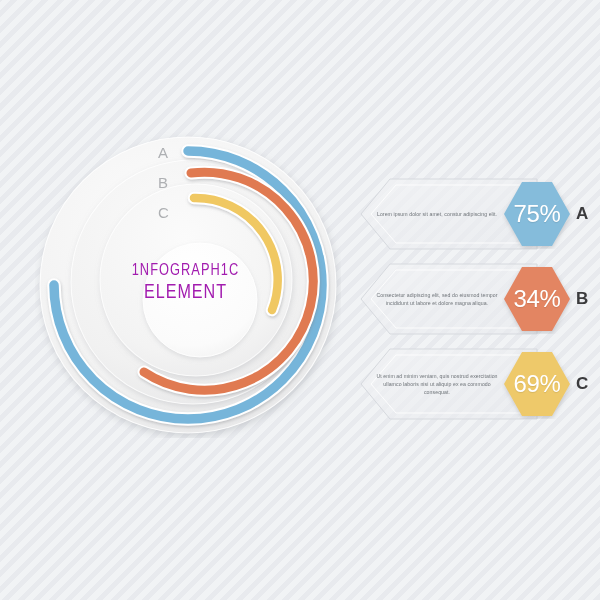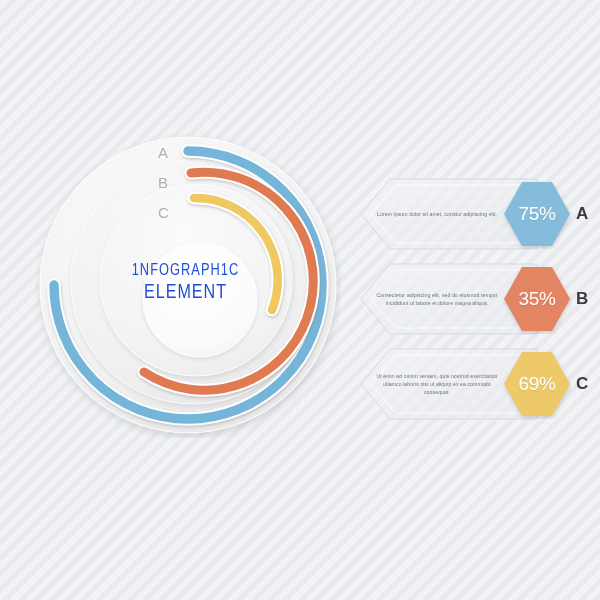--- a/index.html
+++ b/index.html
@@ -85,21 +85,21 @@
   .hex-label {
     position: absolute;
     left: 0;
     top: 0;
     width: 70px;
     height: 70px;
     display: flex;
     align-items: center;
     justify-content: center;
     color: #ffffff;
-    font-size: 19px;
+    font-size: 24px;
     font-weight: 400;
     letter-spacing: -0.4px;
     font-family: "Liberation Sans", sans-serif;
     text-shadow: 0 1px 1px rgba(0,0,0,0.10);
   }
 
   .row-letter {
     position: absolute;
     left: 216px;
     top: 50%;
@@ -119,21 +119,21 @@
     font-weight: 400;
   }
 
   
   #center-text {
     position: absolute;
     left: 126px;
     top: 262px;
     width: 119px;
     text-align: center;
-    color: #1d4ed8;
+    color: #a21caf;
     font-family: "Liberation Sans", sans-serif;
     pointer-events: none;
   }
   #center-line1 {
     font-size: 13.5px;
     letter-spacing: 1.1px;
     font-stretch: condensed;
     transform: scaleY(1.18) scaleX(0.95);
     display: block;
   }
@@ -278,21 +278,21 @@
       <div class="row-text">Consectetur adipiscing elit, sed do eiusmod tempor incididunt ut labore et dolore magna aliqua.</div>
       <div class="hex">
         <svg width="70" height="70" viewBox="0 0 70 70" xmlns="http://www.w3.org/2000/svg">
           <defs>
             <filter id="hexShadowB" x="-30%" y="-30%" width="170%" height="170%">
               <feDropShadow dx="0.5" dy="2" stdDeviation="2" flood-color="#8a8d93" flood-opacity="0.38"></feDropShadow>
             </filter>
           </defs>
           <polygon points="20,3 50,3 68,35 50,67 20,67 2,35" fill="#e38562" filter="url(#hexShadowB)"></polygon>
         </svg>
-        <div class="hex-label">35%</div>
+        <div class="hex-label">34%</div>
       </div>
       <div class="row-letter">B</div>
     </div>
 
     <div class="row">
       <div class="ribbon">
         <svg width="178" height="72" viewBox="0 0 178 72" xmlns="http://www.w3.org/2000/svg">
           <defs>
             <linearGradient id="ribGradC" x1="0" y1="0" x2="1" y2="1">
               <stop offset="0%" stop-color="#f3f4f6" stop-opacity="0.75"></stop>

